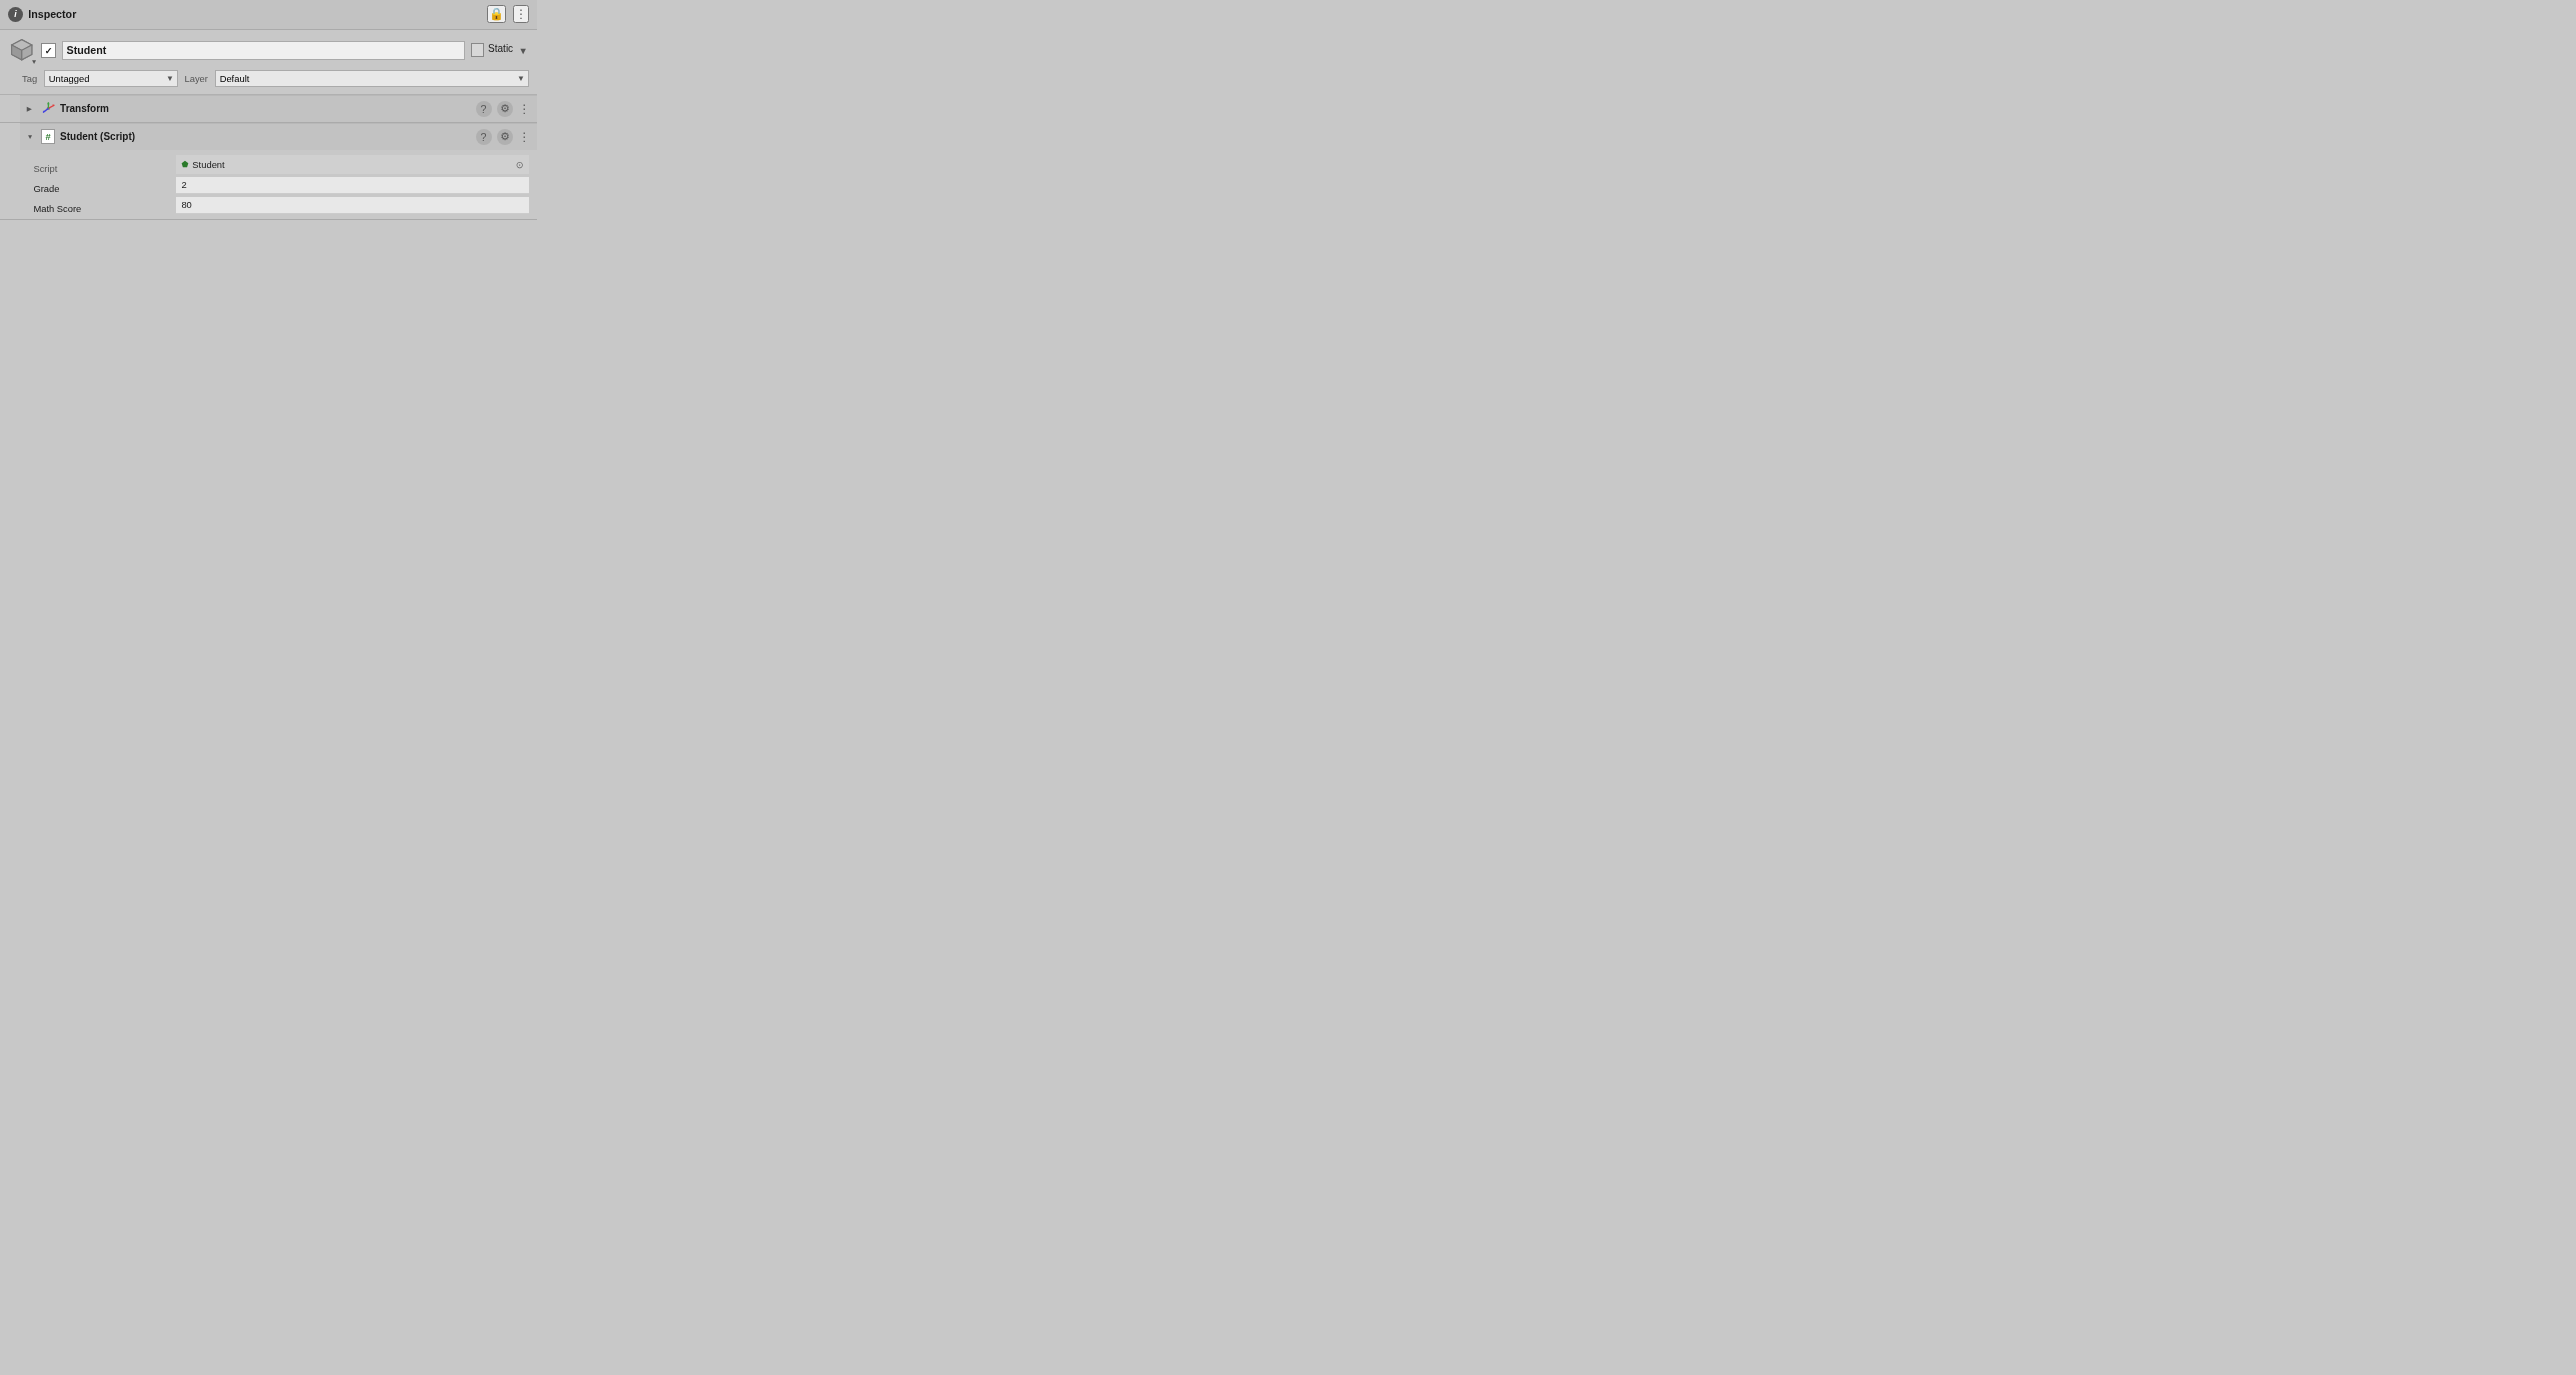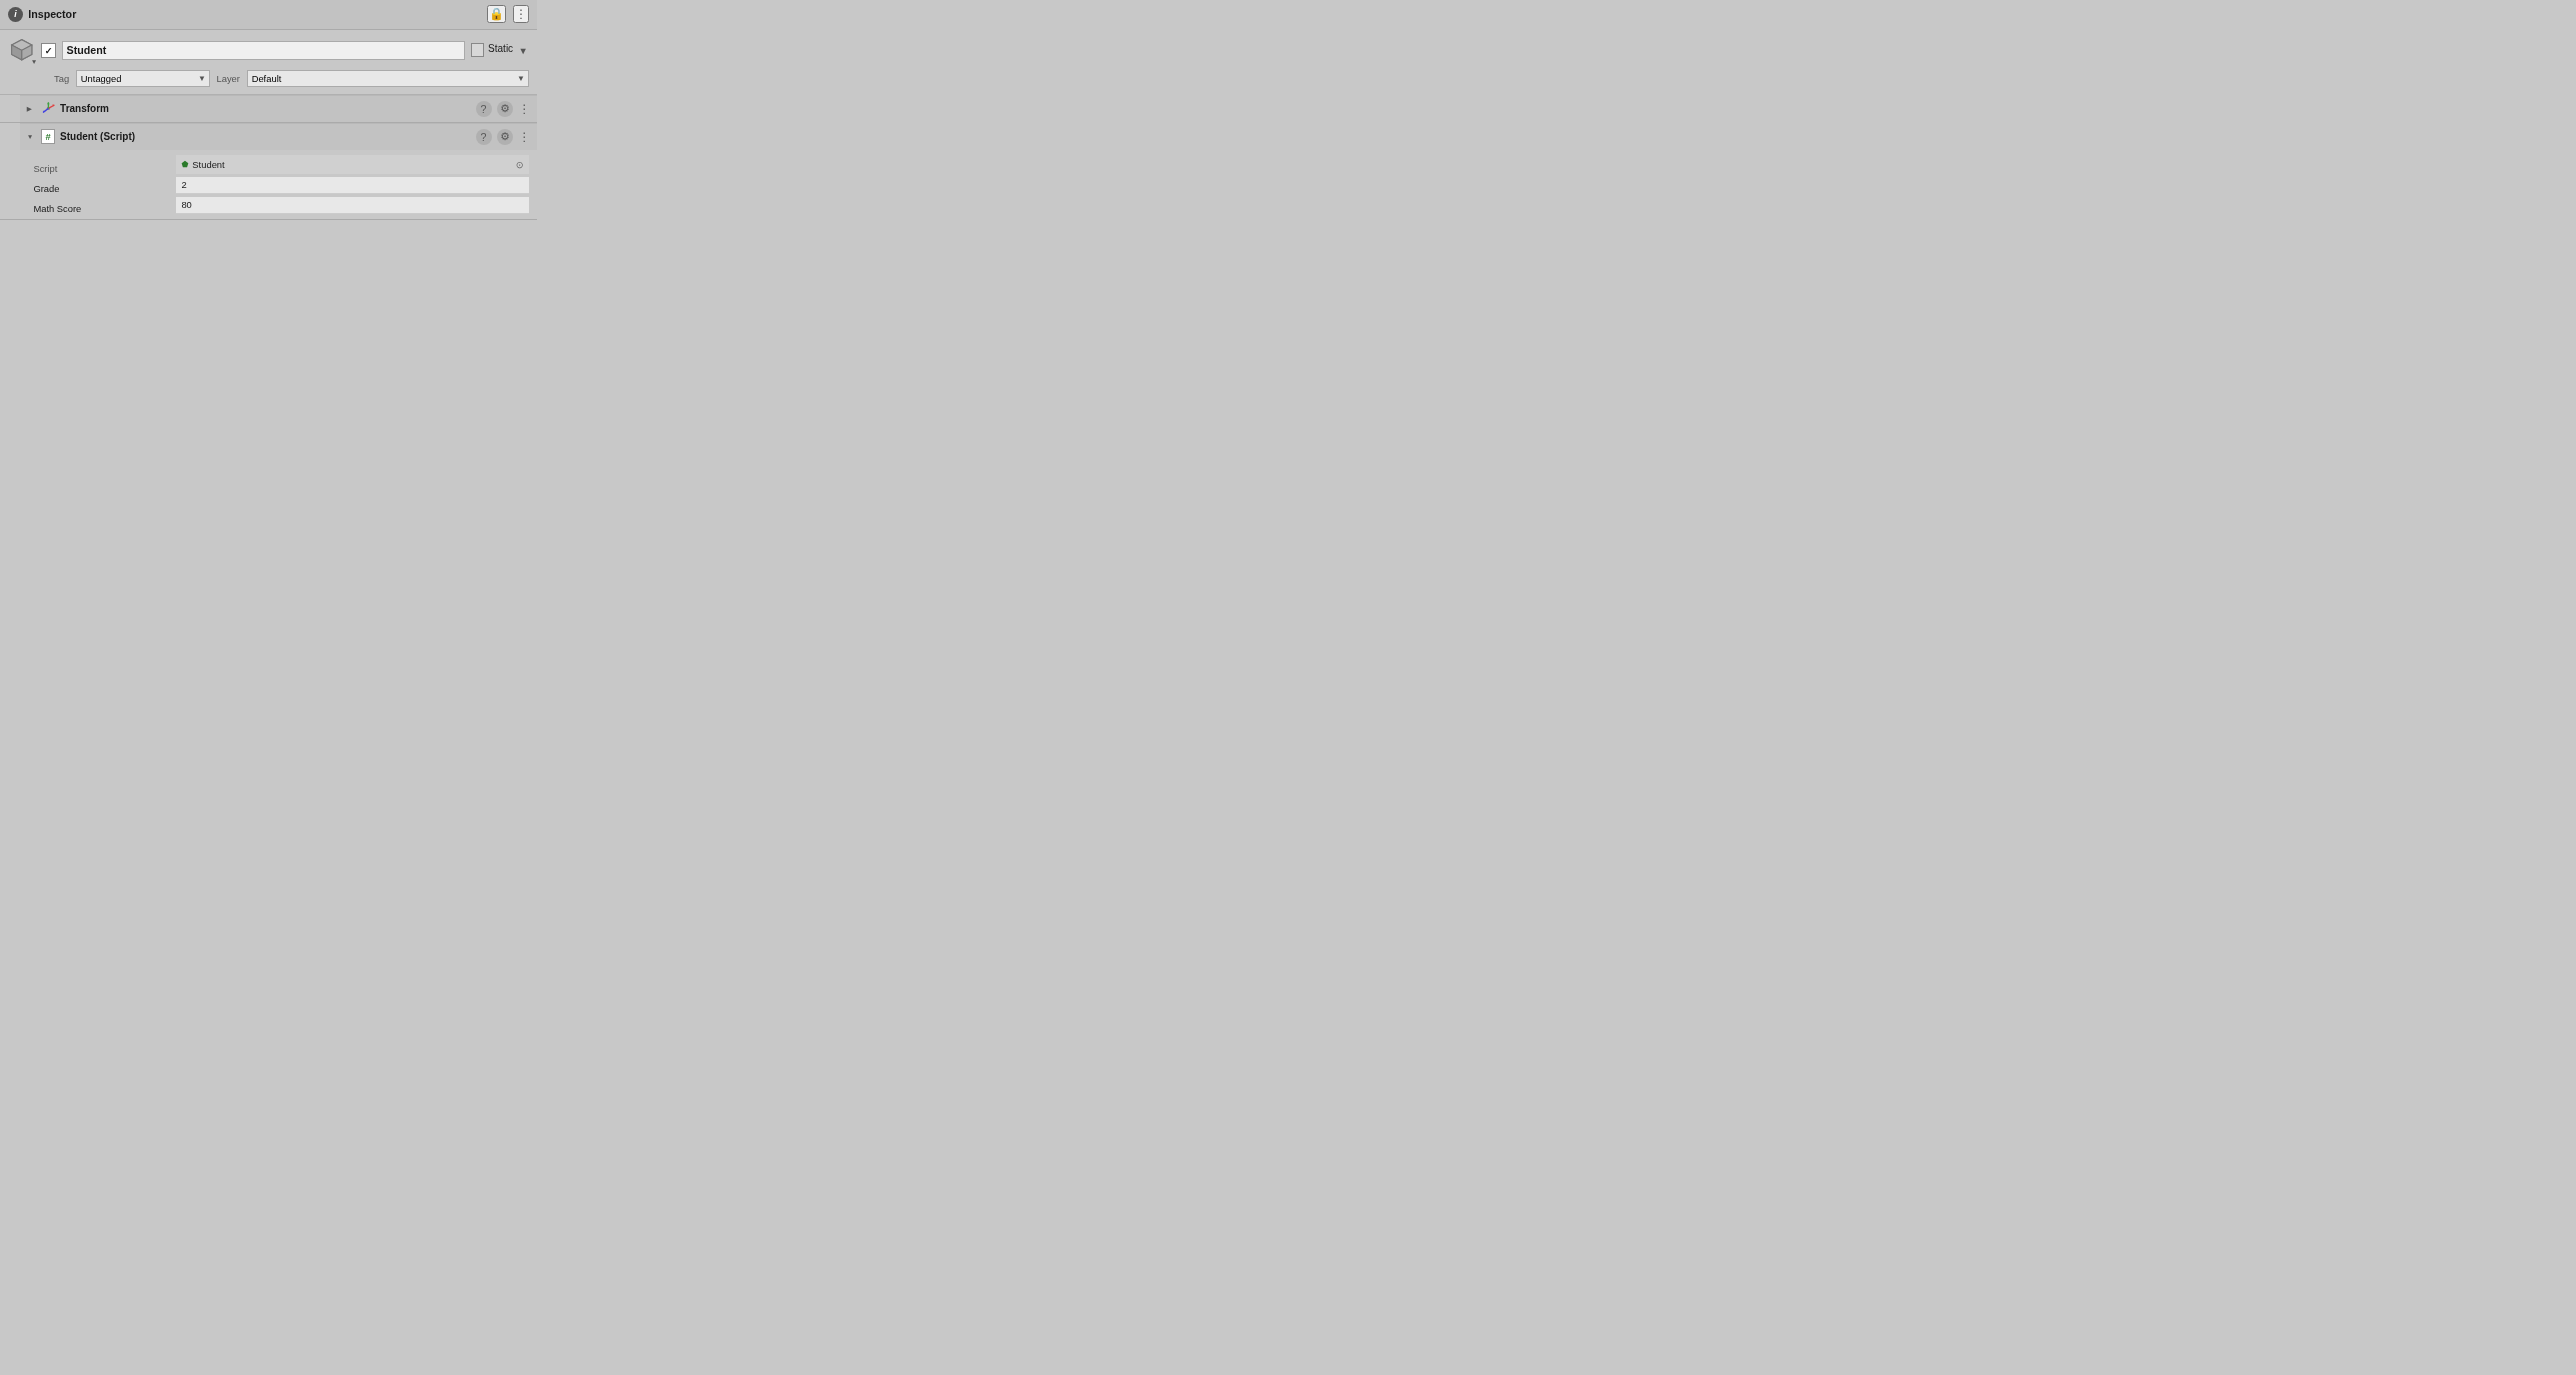--- a/index.html
+++ b/index.html
@@ -151,21 +151,21 @@
       padding: 0 1.3px;
       font-size: 9.4px;
       color: #555;
     }
 
     
     .tag-layer-row {
       display: flex;
       align-items: center;
       gap: 6.7px;
-      margin-left: 46px;
+      margin-left: 14px;
     }
 
     .tag-label, .layer-label {
       font-size: 9.4px;
       color: #555;
       font-weight: 500;
     }
 
     .tag-select, .layer-select {
       height: 17.4px;

